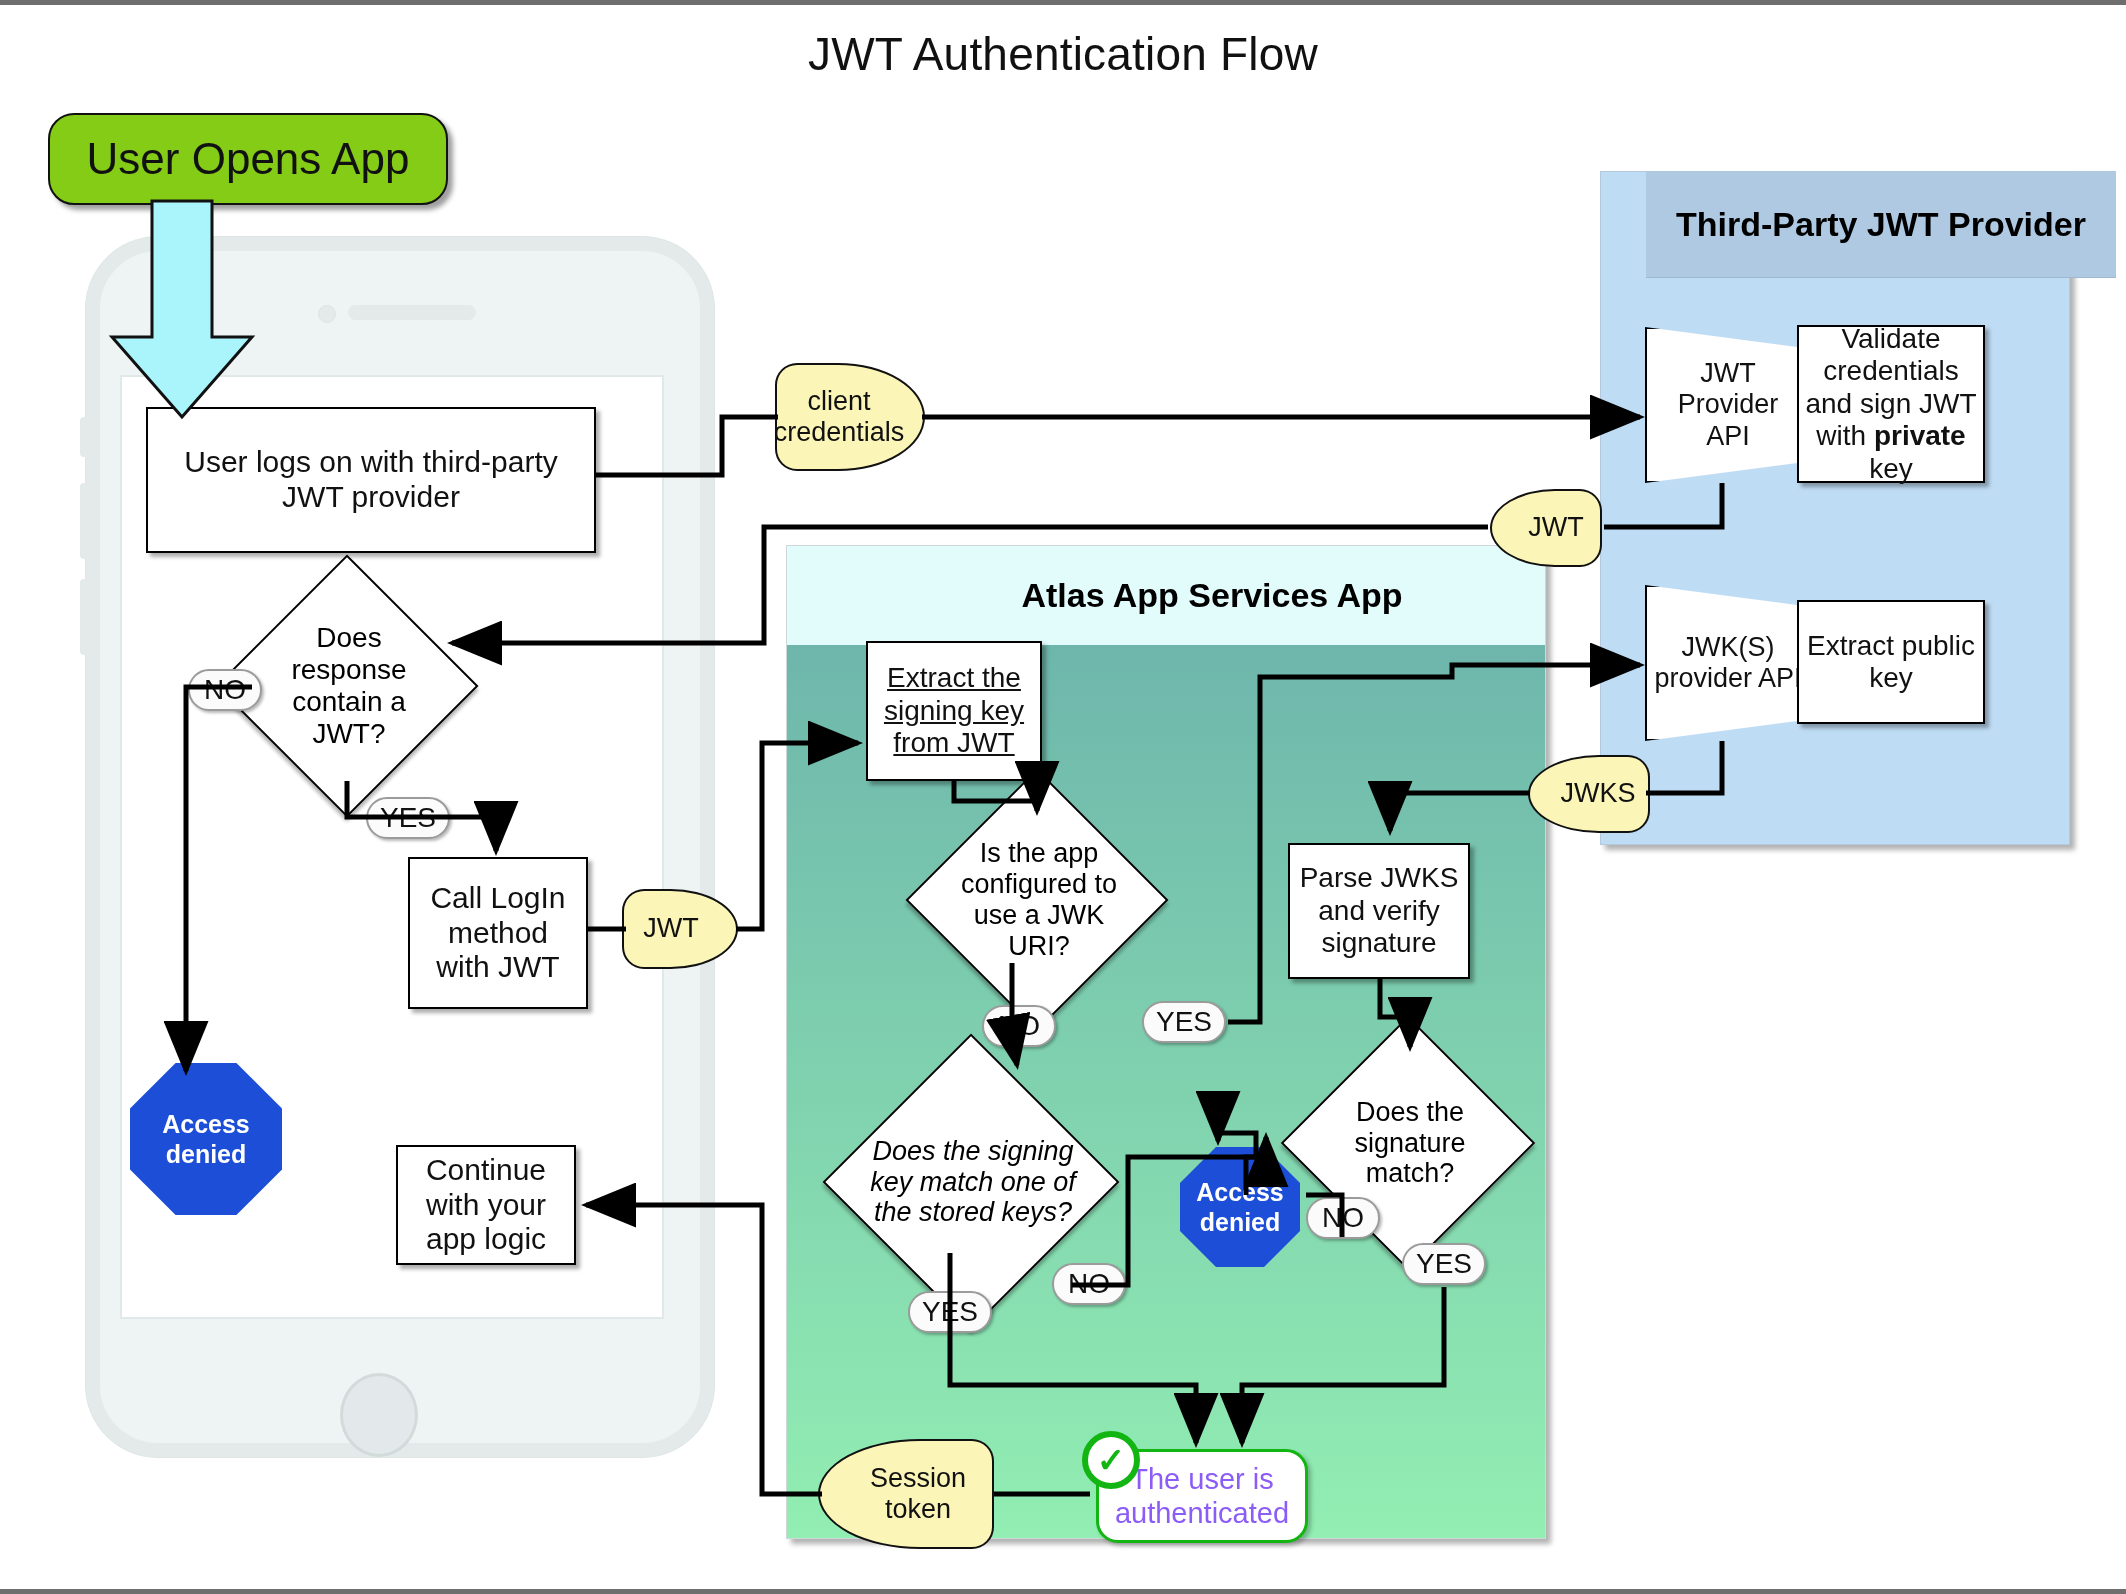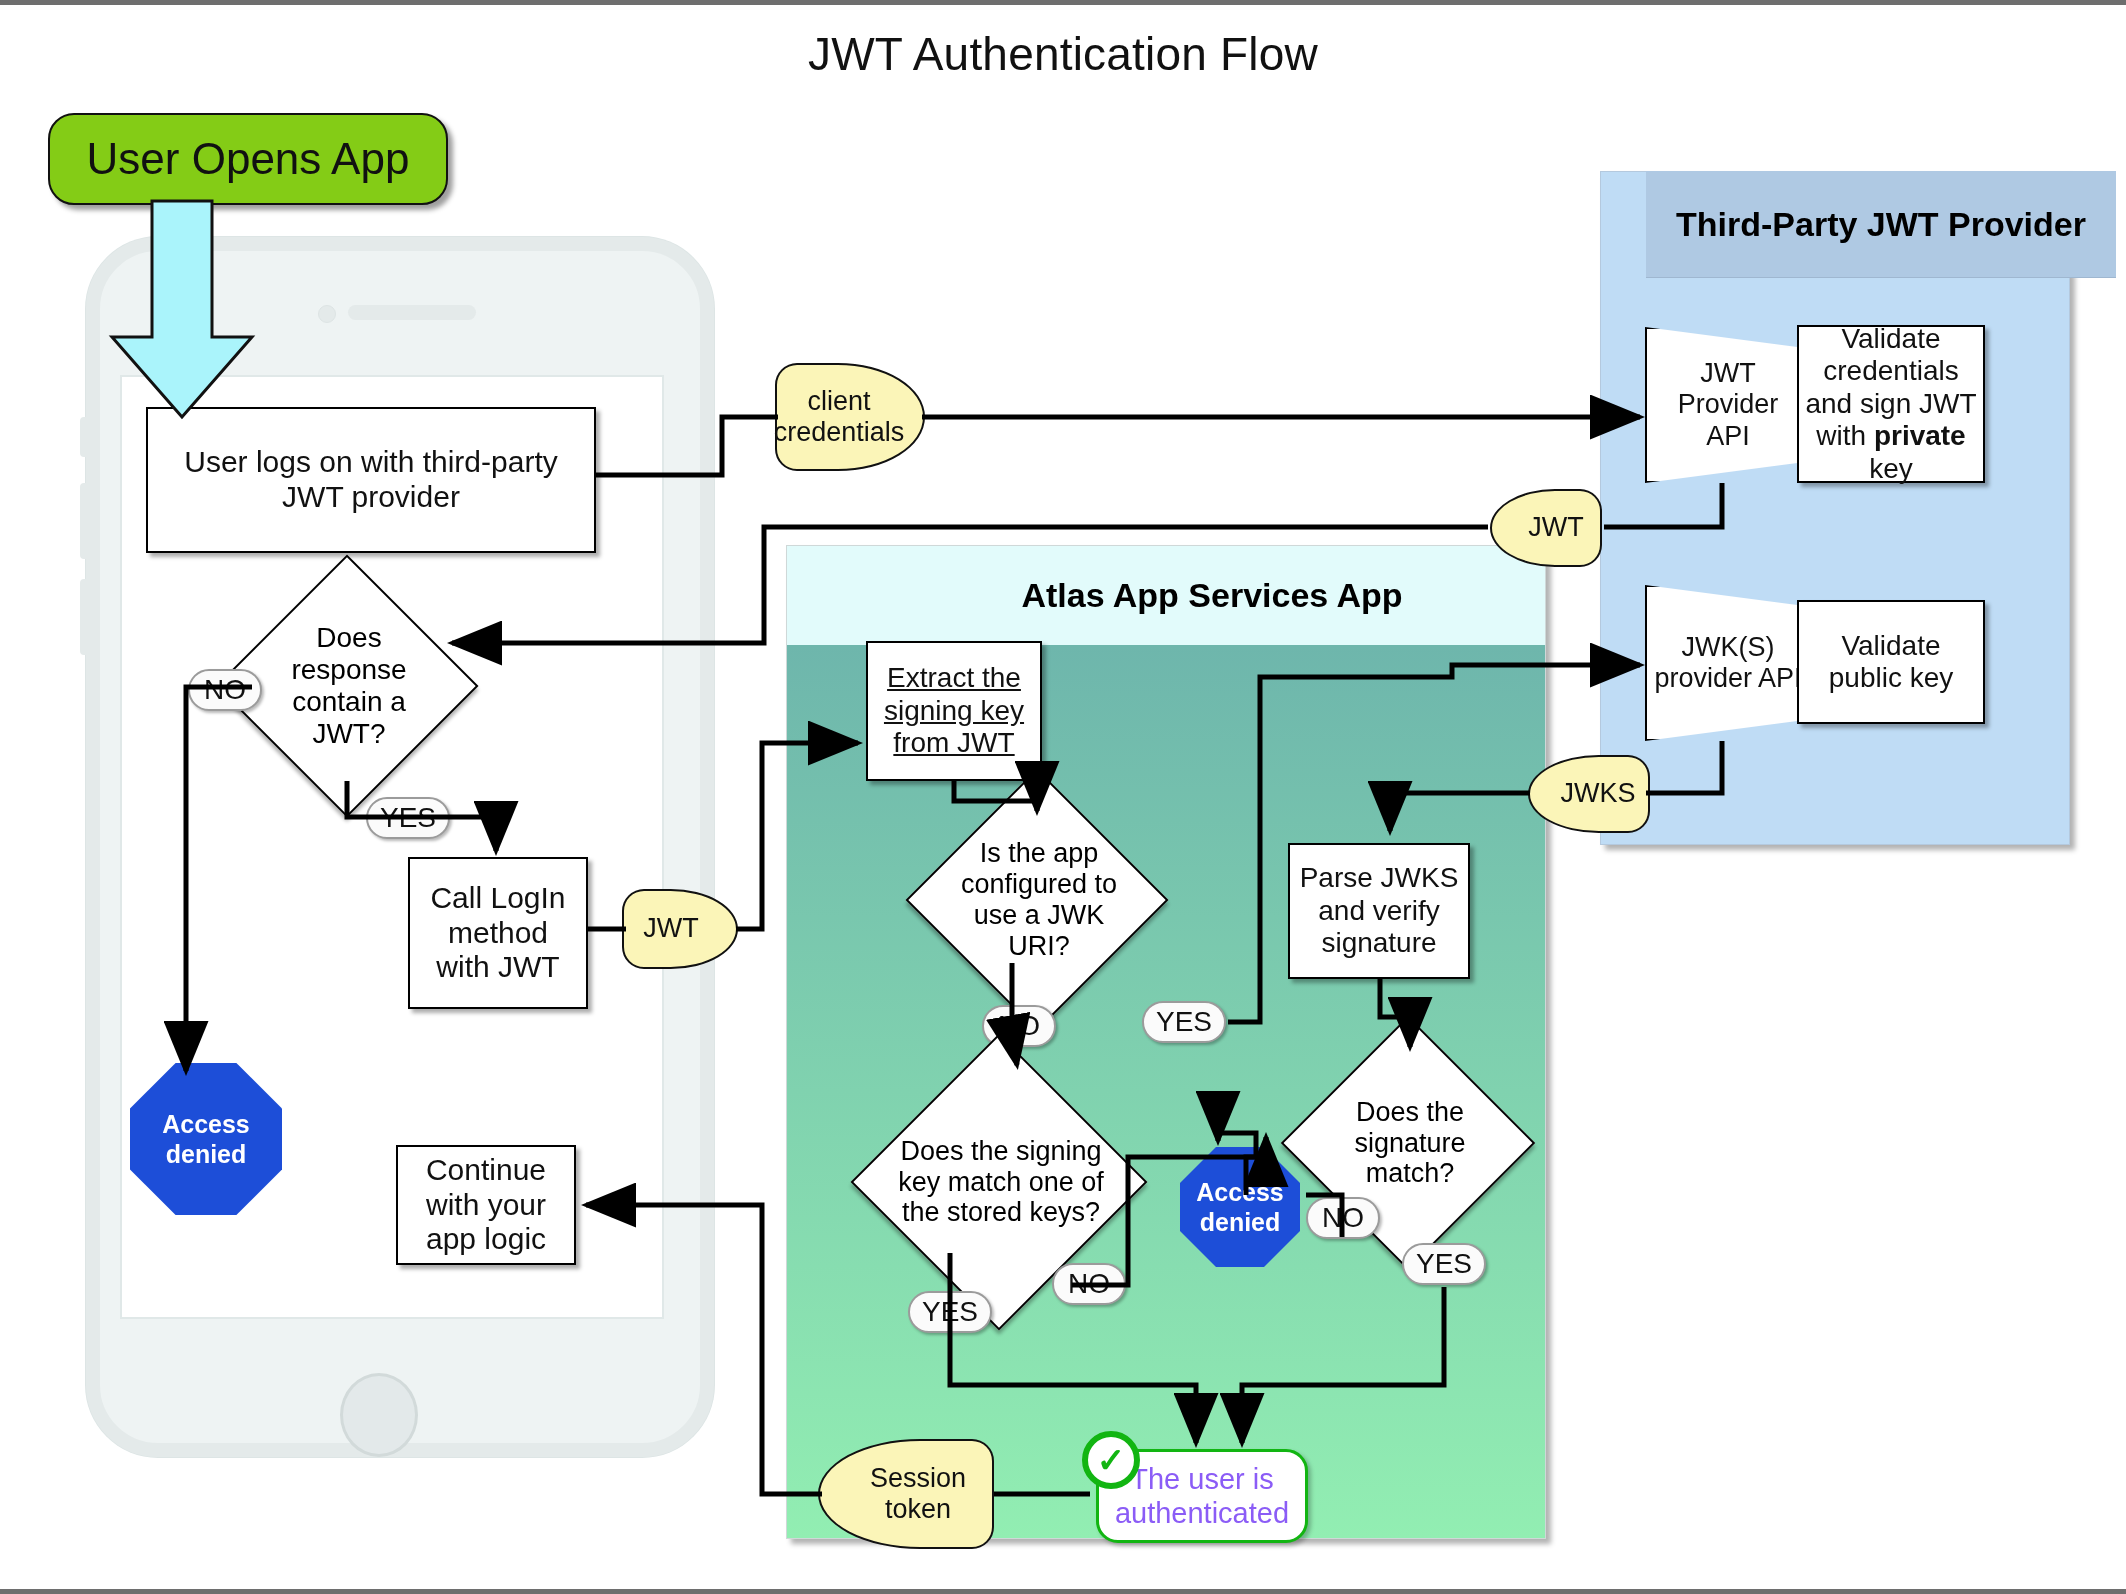--- a/index.html
+++ b/index.html
@@ -130,21 +130,21 @@
   <div class="abs node rect fs28" style="left:1797px;top:320px;width:188px;height:158px;padding:0 6px;">
     <span>
       <span>Validate credentials and sign JWT with </span><b>private</b><span> key</span>
     </span>
   </div>
 
   <div class="abs trap" style="left:1645px;top:580px;width:166px;height:156px;padding:0 6px;">
     <span>JWK(S) provider API</span>
   </div>
   <div class="abs node rect fs28" style="left:1797px;top:595px;width:188px;height:124px;padding:0 6px;">
-    <span>Validate public key</span>
+    <span>Extract public key</span>
   </div>
 
   <div class="abs panel" style="left:786px;top:540px;width:760px;height:994px;
               background:linear-gradient(180deg,#e2fbfb 0%,#e2fbfb 10%,#6eb6ac 10.01%,#92eeb2 100%);
               border:1px solid #cfd8d8;"></div>
   <div class="abs panel-hd" style="left:786px;top:540px;width:760px;height:100px;font-size:34px;">
     <span>Atlas App Services App</span>
   </div>
 
   <div class="abs node rect fs28" style="left:866px;top:636px;width:176px;height:140px;padding:0 8px;text-decoration:underline;">
@@ -155,21 +155,21 @@
     <div class="diamond-shape"></div>
     <div class="diamond-txt fs27" style="padding:0 2px;">Is the app configured to use a JWK URI?</div>
   </div>
   <div class="abs pill" style="left:982px;top:1000px;width:74px;height:42px;">
     <span>NO</span>
   </div>
   <div class="abs pill" style="left:1142px;top:996px;width:84px;height:42px;">
     <span>YES</span>
   </div>
 
-  <div class="abs diamond-wrap" style="left:894px;top:1072px;width:210px;height:210px;">
+  <div class="abs diamond-wrap" style="left:866px;top:1072px;width:210px;height:210px;font-style:italic;">
     <div class="diamond-shape"></div>
     <div class="diamond-txt fs27" style="padding:0 2px;">Does the signing key match one of the stored keys?</div>
   </div>
   <div class="abs pill" style="left:908px;top:1286px;width:84px;height:42px;">
     <span>YES</span>
   </div>
   <div class="abs pill" style="left:1052px;top:1258px;width:74px;height:42px;">
     <span>NO</span>
   </div>
 

